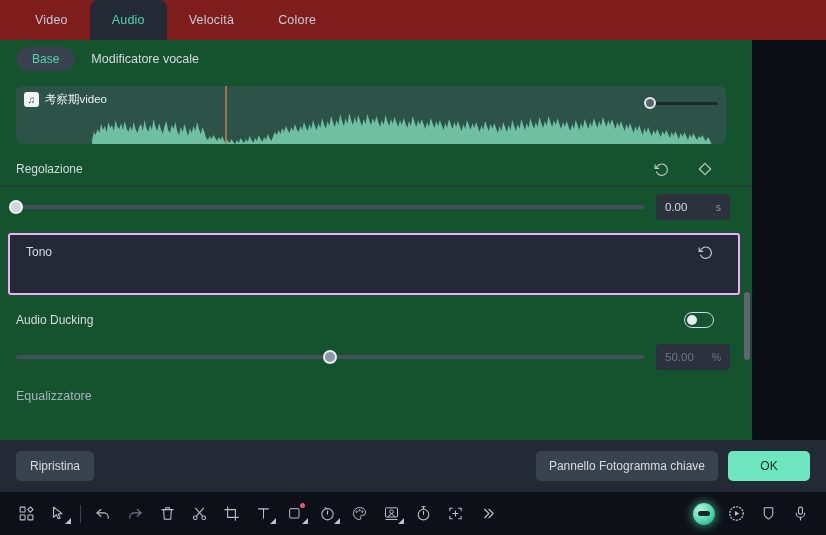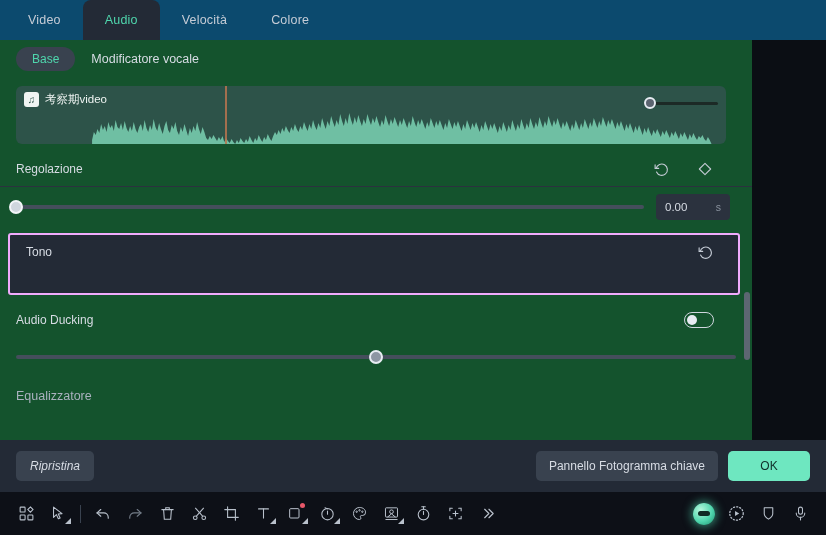--- a/index.html
+++ b/index.html
@@ -8,22 +8,22 @@
     background: #0b0e14;
     font-family: "Liberation Sans", "DejaVu Sans", sans-serif;
     overflow: hidden;
     -webkit-font-smoothing: antialiased;
   }
   .app { position: relative; width: 826px; height: 535px; background: #0b0e14; }
 
   
   .tabbar {
     position: absolute; left: 0; top: 0; width: 826px; height: 40px;
-    background: #0c4a6e; display: flex; align-items: flex-end;
-    padding-left: 6px;
+    background: #7f1d1d; display: flex; align-items: flex-end;
+    padding-left: 13px;
   }
   .tab {
     height: 40px; padding: 0 22px; display: flex; align-items: center;
     font-size: 12.5px; color: #c6ccd6; letter-spacing: .2px;
     border-radius: 8px 8px 0 0; cursor: default;
   }
   .tab.active { background: #232a36; color: #4fd6ad; }
 
   
   .panel {
@@ -132,21 +132,21 @@
 
   
   .footer {
     position: absolute; left: 0; bottom: 0; width: 826px; height: 52px;
     display: flex; align-items: center; padding: 0 16px; background: #232a36;
   }
   .btn {
     height: 30px; border-radius: 5px; display: flex; align-items: center;
     justify-content: center; font-size: 12px; padding: 0 14px;
   }
-  .btn-ghost { background: #39424f; color: #d7dce4; font-style: italic; }
+  .btn-ghost { background: #39424f; color: #d7dce4; }
   .btn-key { background: #39424f; color: #d7dce4; padding: 0 13px; }
   .btn-ok { background: #6ee7c0; color: #10302a; width: 82px; }
   .spacer { flex: 1; }
   .foot-right { display: flex; align-items: center; gap: 10px; }
 
   
   .scrollbar {
     position: absolute; right: 2px; top: 44px; width: 6px; height: 392px;
     background: transparent;
   }
@@ -266,20 +266,24 @@
           <div class="toggle">
             <div class="tk"></div>
           </div>
         </div>
       </div>
       <div class="sliderrow">
         <div class="track-wrap">
           <div class="track"></div>
           <div class="handle solid" style="left:50%;"></div>
         </div>
+        <div class="valbox dim">
+          <span>50.00</span>
+          <span class="unit">%</span>
+        </div>
       </div>
     </div>
 
     <div class="eq-label">Equalizzatore</div>
 
     <div class="scrollbar">
       <div class="scrollthumb"></div>
     </div>
   </div>
 

